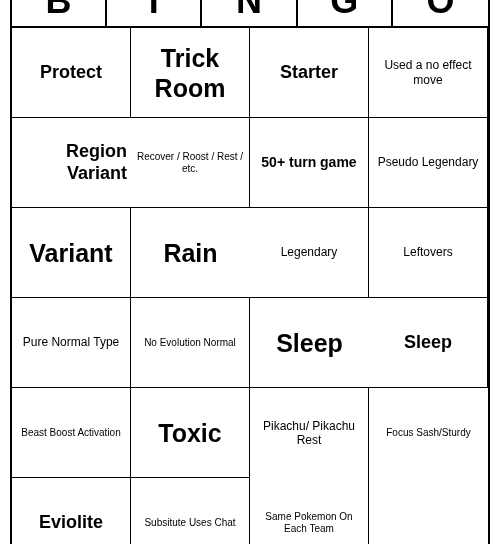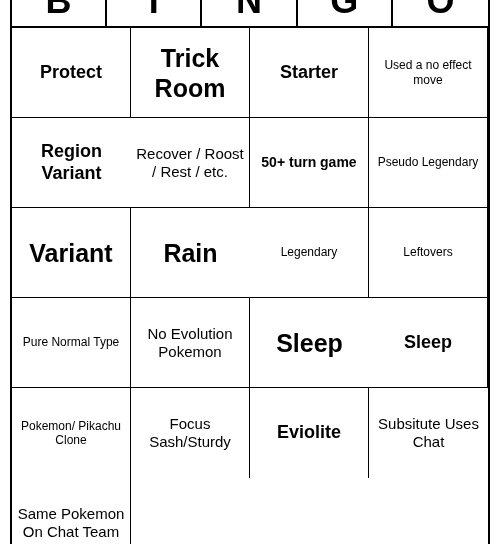--- a/index.html
+++ b/index.html
@@ -41,32 +41,33 @@
       border-bottom: 1px solid #000;
       display: flex;
       align-items: center;
       justify-content: center;
       text-align: center;
       padding: 4px;
       min-height: 90px;
     }
     .bingo-cell:nth-child(5n) {
       border-right: none;
+      text-align: right;
     }
     .bingo-cell:nth-last-child(-n+5) {
       border-bottom: none;
     }
     .cell-text {
       line-height: 1.2;
     }
     .size-xl { font-size: 25px; font-weight: bold; }
     .size-lg { font-size: 18px; font-weight: bold; }
     .size-md { font-size: 14px; font-weight: bold; text-align: right; }
     .size-sm { font-size: 12px; }
-    .size-xs { font-size: 15px; }
+    .size-xs { font-size: 10px; }
   </style>
 </head>
 <body>
 
 <div class="bingo-card">
   <div class="bingo-header">
   <div class="bingo-header-cell">B</div>
       <div class="bingo-header-cell">I</div>
       <div class="bingo-header-cell">N</div>
       <div class="bingo-header-cell">G</div>
@@ -106,37 +107,43 @@
       <div class="bingo-cell">
         <span class="cell-text size-sm">Legendary</span>
       </div>
       <div class="bingo-cell">
         <span class="cell-text size-sm">Leftovers</span>
       </div>
       <div class="bingo-cell">
         <span class="cell-text size-sm">Pure Normal Type</span>
       </div>
       <div class="bingo-cell">
-        <span class="cell-text size-xs">No Evolution Pokemon</span>
+        <span class="cell-text size-xs">No Evolution Normal</span>
       </div>
       <div class="bingo-cell">
         <span class="cell-text size-xl">Sleep</span>
       </div>
       <div class="bingo-cell">
         <span class="cell-text size-lg">Sleep</span>
       </div>
       <div class="bingo-cell">
-        <span class="cell-text size-sm">Pokemon/ Pikachu Clone</span>
+        <span class="cell-text size-xs">Beast Boost Activation</span>
+      </div>
+      <div class="bingo-cell">
+        <span class="cell-text size-xl">Toxic</span>
+      </div>
+      <div class="bingo-cell">
+        <span class="cell-text size-sm">Pikachu/ Pikachu Rest</span>
       </div>
       <div class="bingo-cell">
         <span class="cell-text size-xs">Focus Sash/Sturdy</span>
       </div>
       <div class="bingo-cell">
         <span class="cell-text size-lg">Eviolite</span>
       </div>
       <div class="bingo-cell">
         <span class="cell-text size-xs">Subsitute Uses Chat</span>
       </div>
       <div class="bingo-cell">
-        <span class="cell-text size-xs">Same Pokemon On Chat Team</span>
+        <span class="cell-text size-xs">Same Pokemon On Each Team</span>
       </div>
     </div>
 </div>
 
 </body></html>

